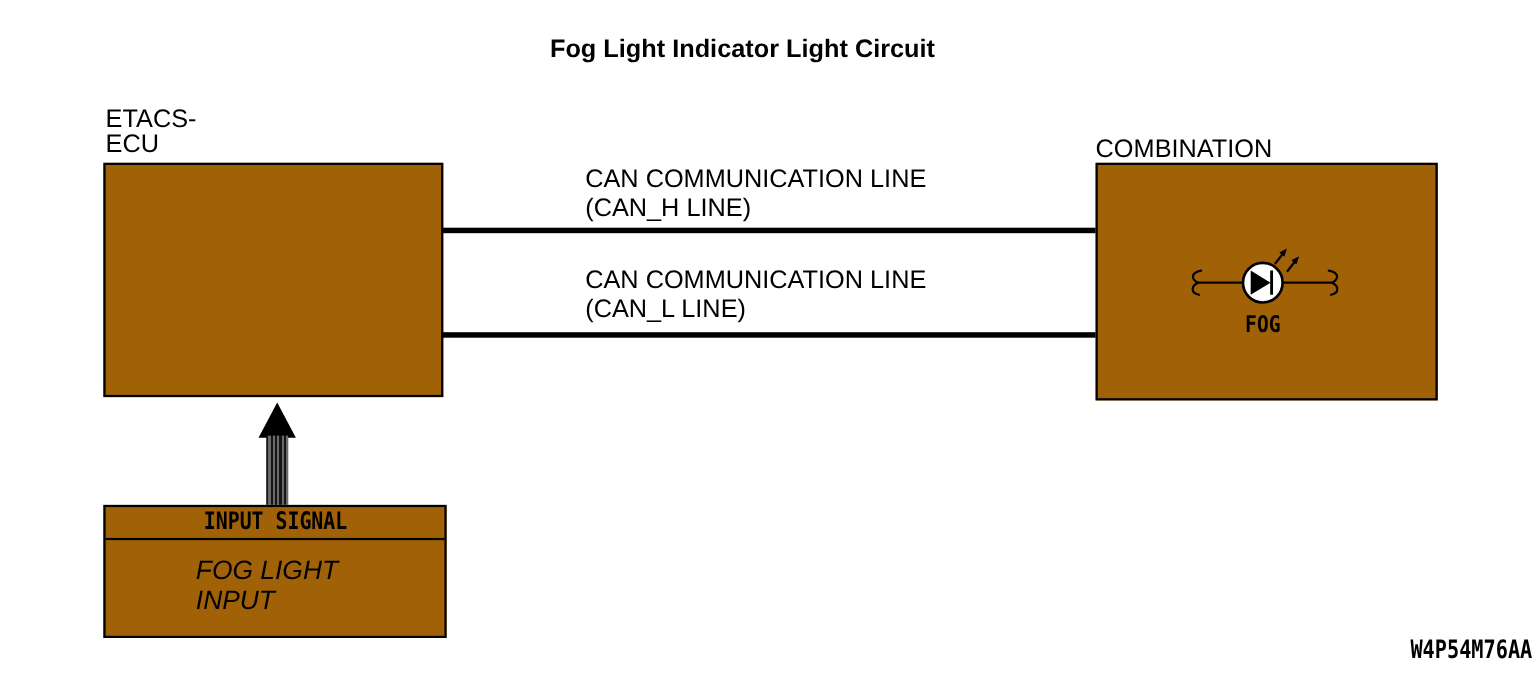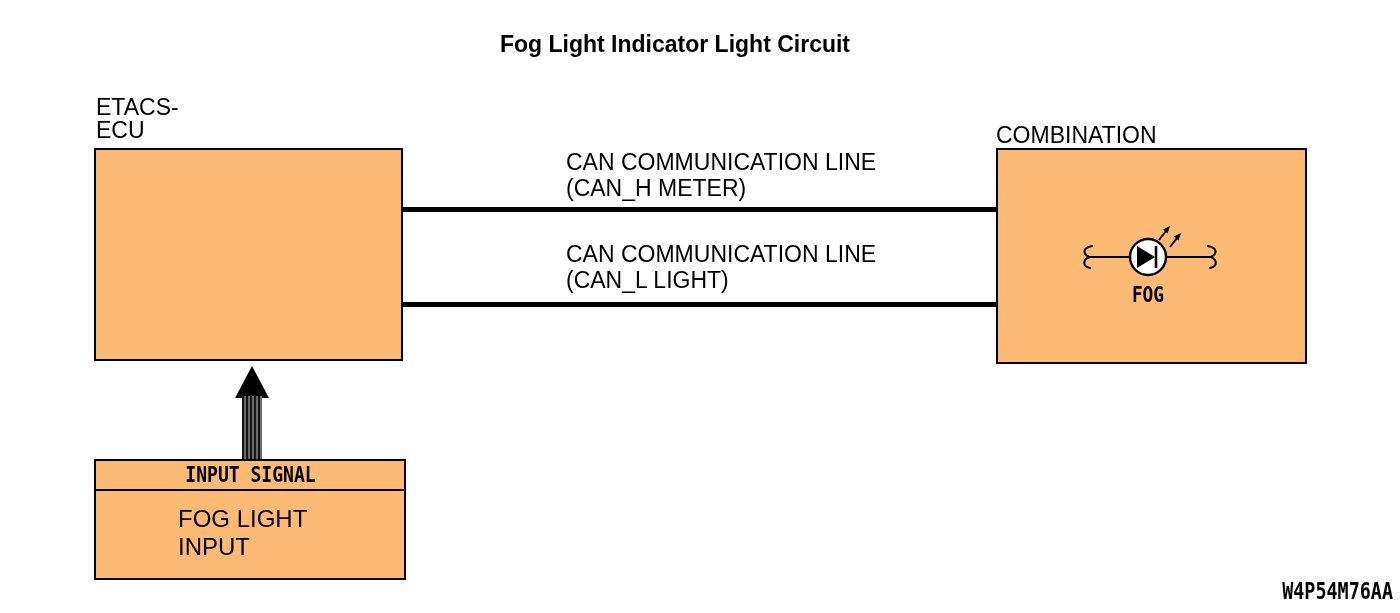--- a/index.html
+++ b/index.html
@@ -28,34 +28,34 @@
 
   .comp-label {
     font-size: 23px;
     line-height: 23px;
     white-space: nowrap;
   }
   .comp-label span { display: block; }
 
   .box {
     border: 2px solid #000000;
-    background: #fdba74;
+    background: #a16207;
     box-sizing: border-box;
   }
   .ecu-box   { left: 94px;  top: 148px; width: 309px; height: 213px; }
   .meter-box { left: 996px; top: 148px; width: 311px; height: 216px; }
 
   .bus-line {
     background: #000000;
     height: 5px;
     left: 401px;
     width: 595px;
   }
   .bus-label {
-    left: 566px;
+    left: 532px;
     font-size: 23px;
     line-height: 26px;
     white-space: nowrap;
   }
   .bus-label span { display: block; }
 
   .mono {
     font-family: "DejaVu Sans Mono", monospace;
     font-weight: bold;
   }
@@ -99,21 +99,21 @@
     display: inline-block;
     transform: scaleX(0.82);
     transform-origin: center;
     white-space: nowrap;
   }
   .switch-body {
     padding: 14px 0 0 82px;
     font-size: 24px;
     line-height: 28px;
   }
-  .switch-body span { display: block; }
+  .switch-body span { display: block; font-style: italic; }
 
   .ref-code {
     left: 1093px; top: 580px; width: 300px;
     text-align: right;
     font-size: 23px;
     line-height: 23px;
     transform: scaleX(0.8);
     transform-origin: right center;
     white-space: nowrap;
   }
@@ -140,26 +140,26 @@
   </div>
 
   <div class="abs box meter-box"></div>
 
   <div class="abs bus-line" style="top:207px;"></div>
 
   <div class="abs bus-line" style="top:302px;"></div>
 
   <div class="abs bus-label" style="top:149px;">
     <span>CAN COMMUNICATION LINE</span>
-    <span>(CAN_H METER)</span>
+    <span>(CAN_H LINE)</span>
   </div>
 
   <div class="abs bus-label" style="top:241px;">
     <span>CAN COMMUNICATION LINE</span>
-    <span>(CAN_L LIGHT)</span>
+    <span>(CAN_L LINE)</span>
   </div>
 
   <svg class="abs" style="left:1080px; top:222px;" width="140" height="70" viewBox="0 0 140 70">
 
     <line x1="9" y1="35" x2="131" y2="35" stroke="#000" stroke-width="2"></line>
 
     <path d="M 12,24 C 2,26 3,32 9,35 C 3,38 2,44 10,46" fill="none" stroke="#000" stroke-width="2" stroke-linecap="round"></path>
     <path d="M 128,24 C 138,26 137,32 131,35 C 137,38 138,44 130,46" fill="none" stroke="#000" stroke-width="2" stroke-linecap="round"></path>
 
     <circle cx="68" cy="35" r="18" fill="#ffffff" stroke="#000" stroke-width="2.4"></circle>

